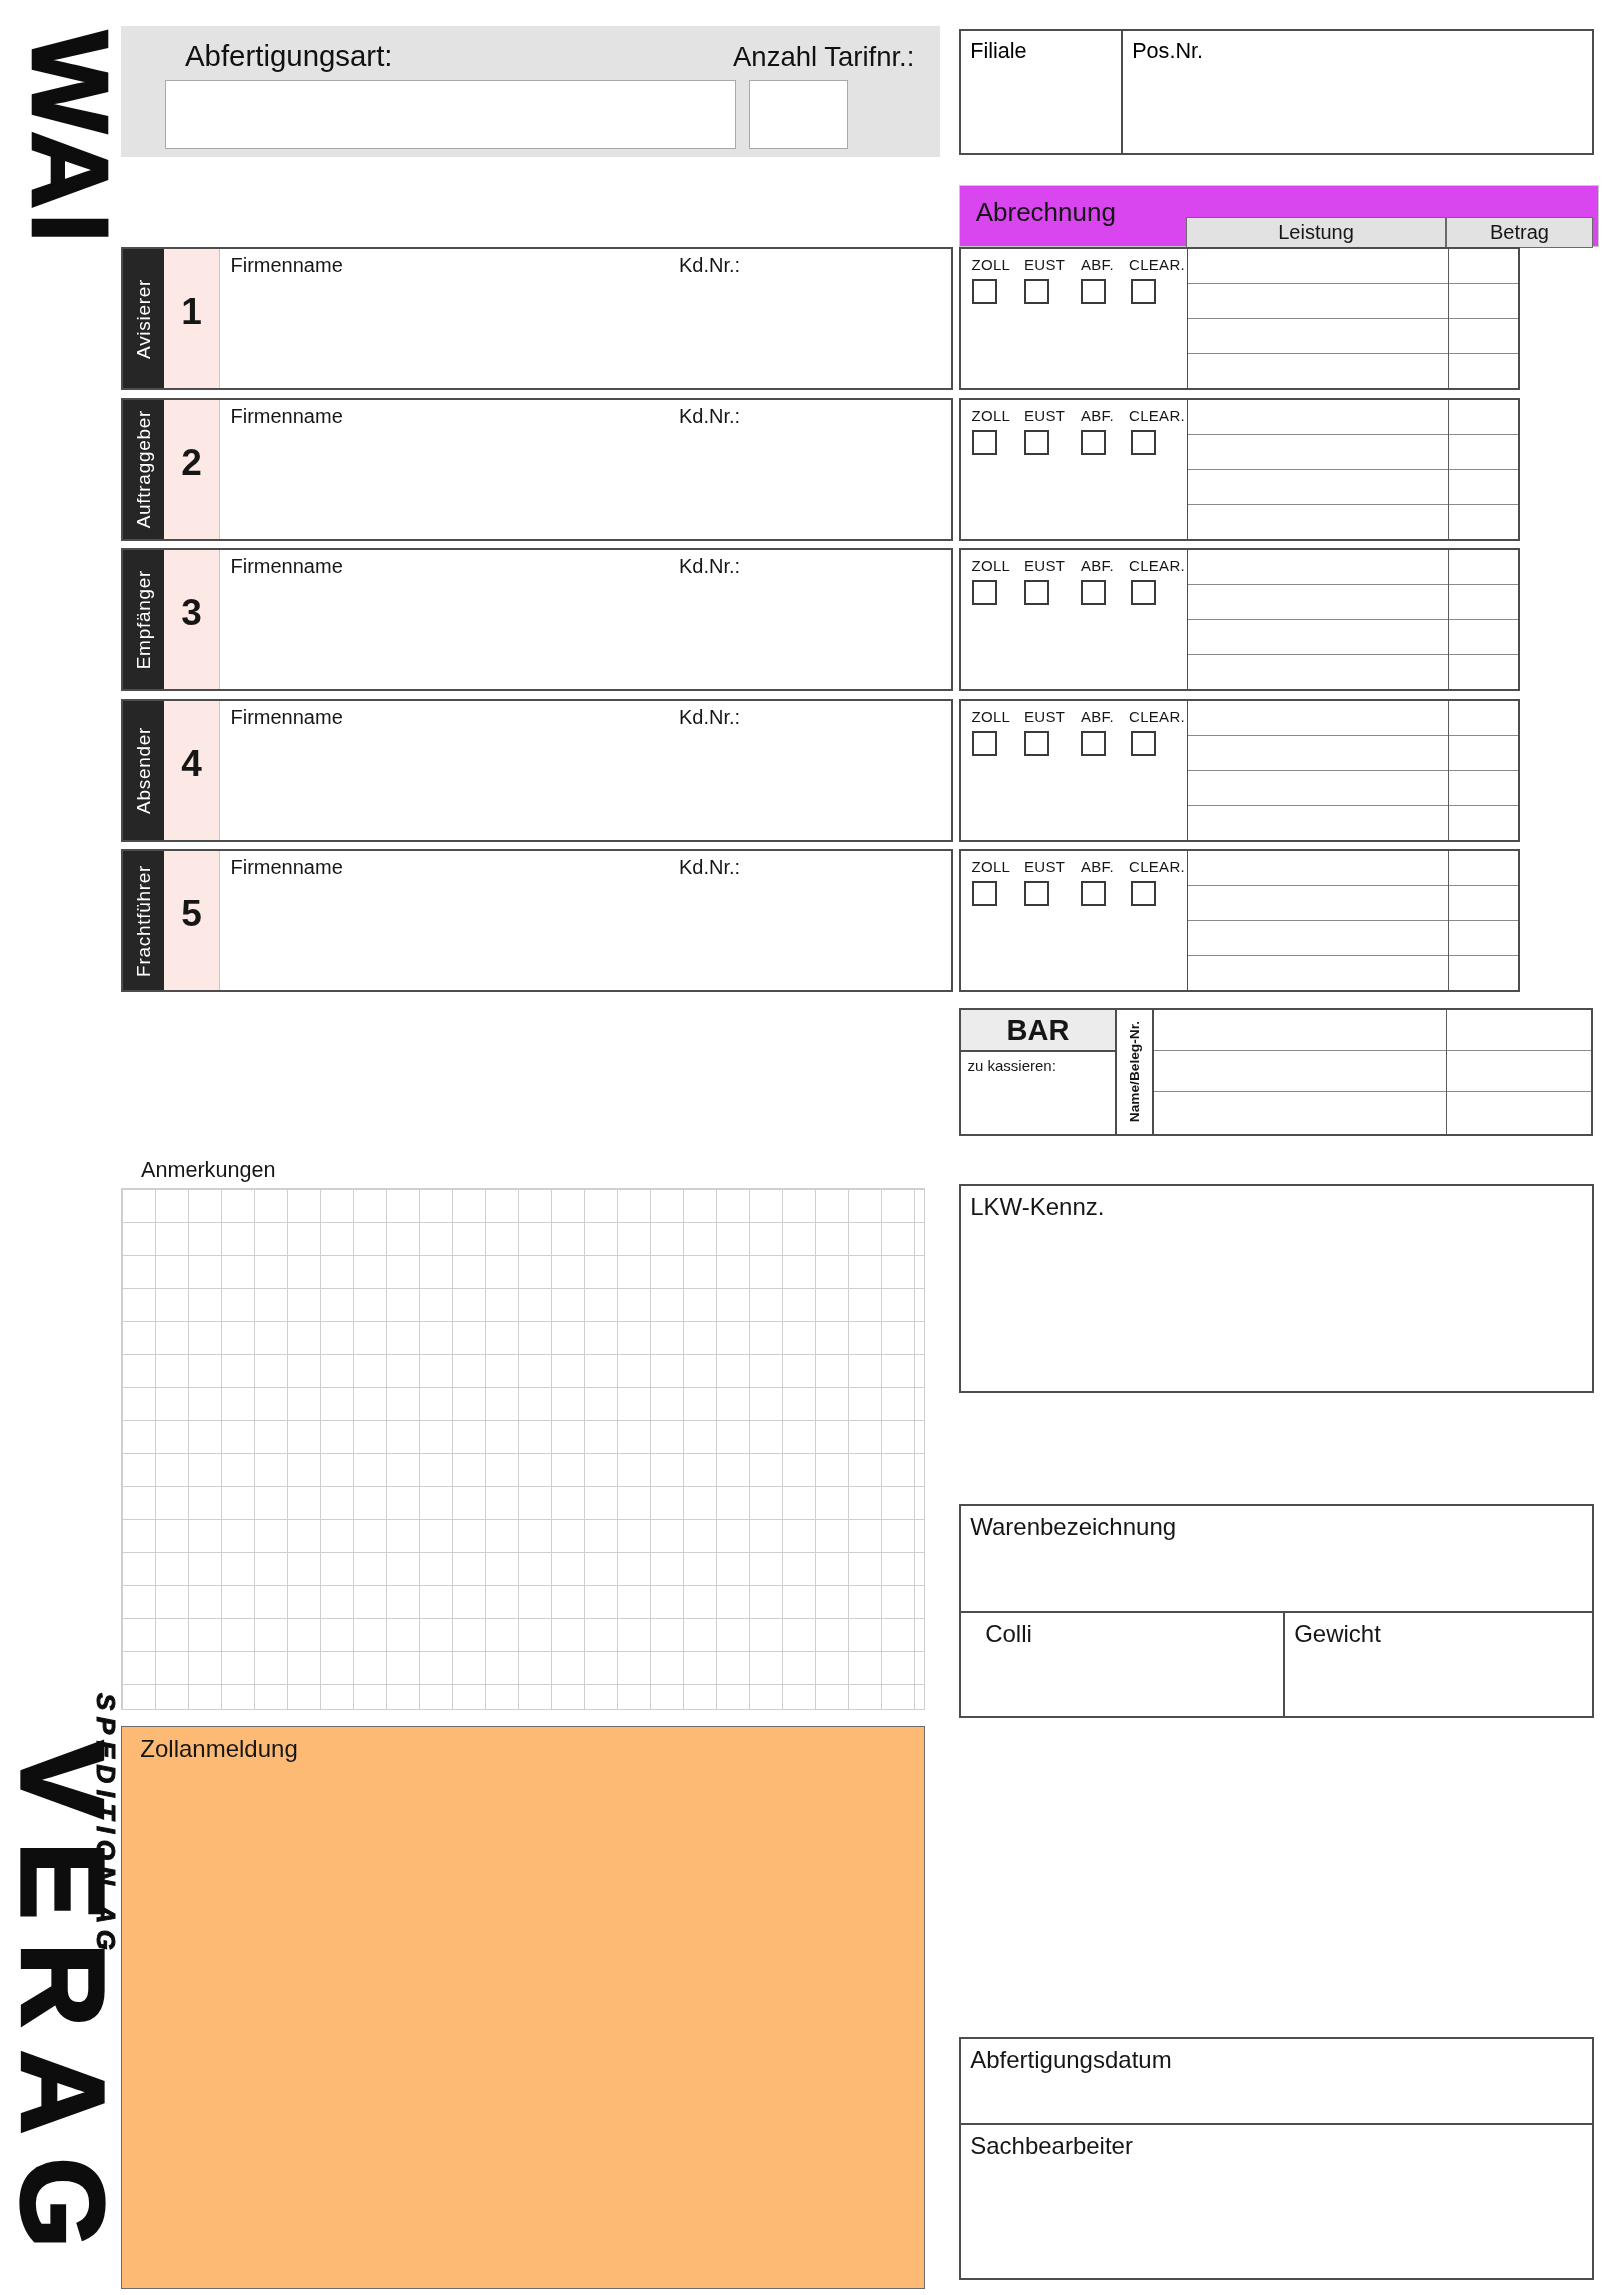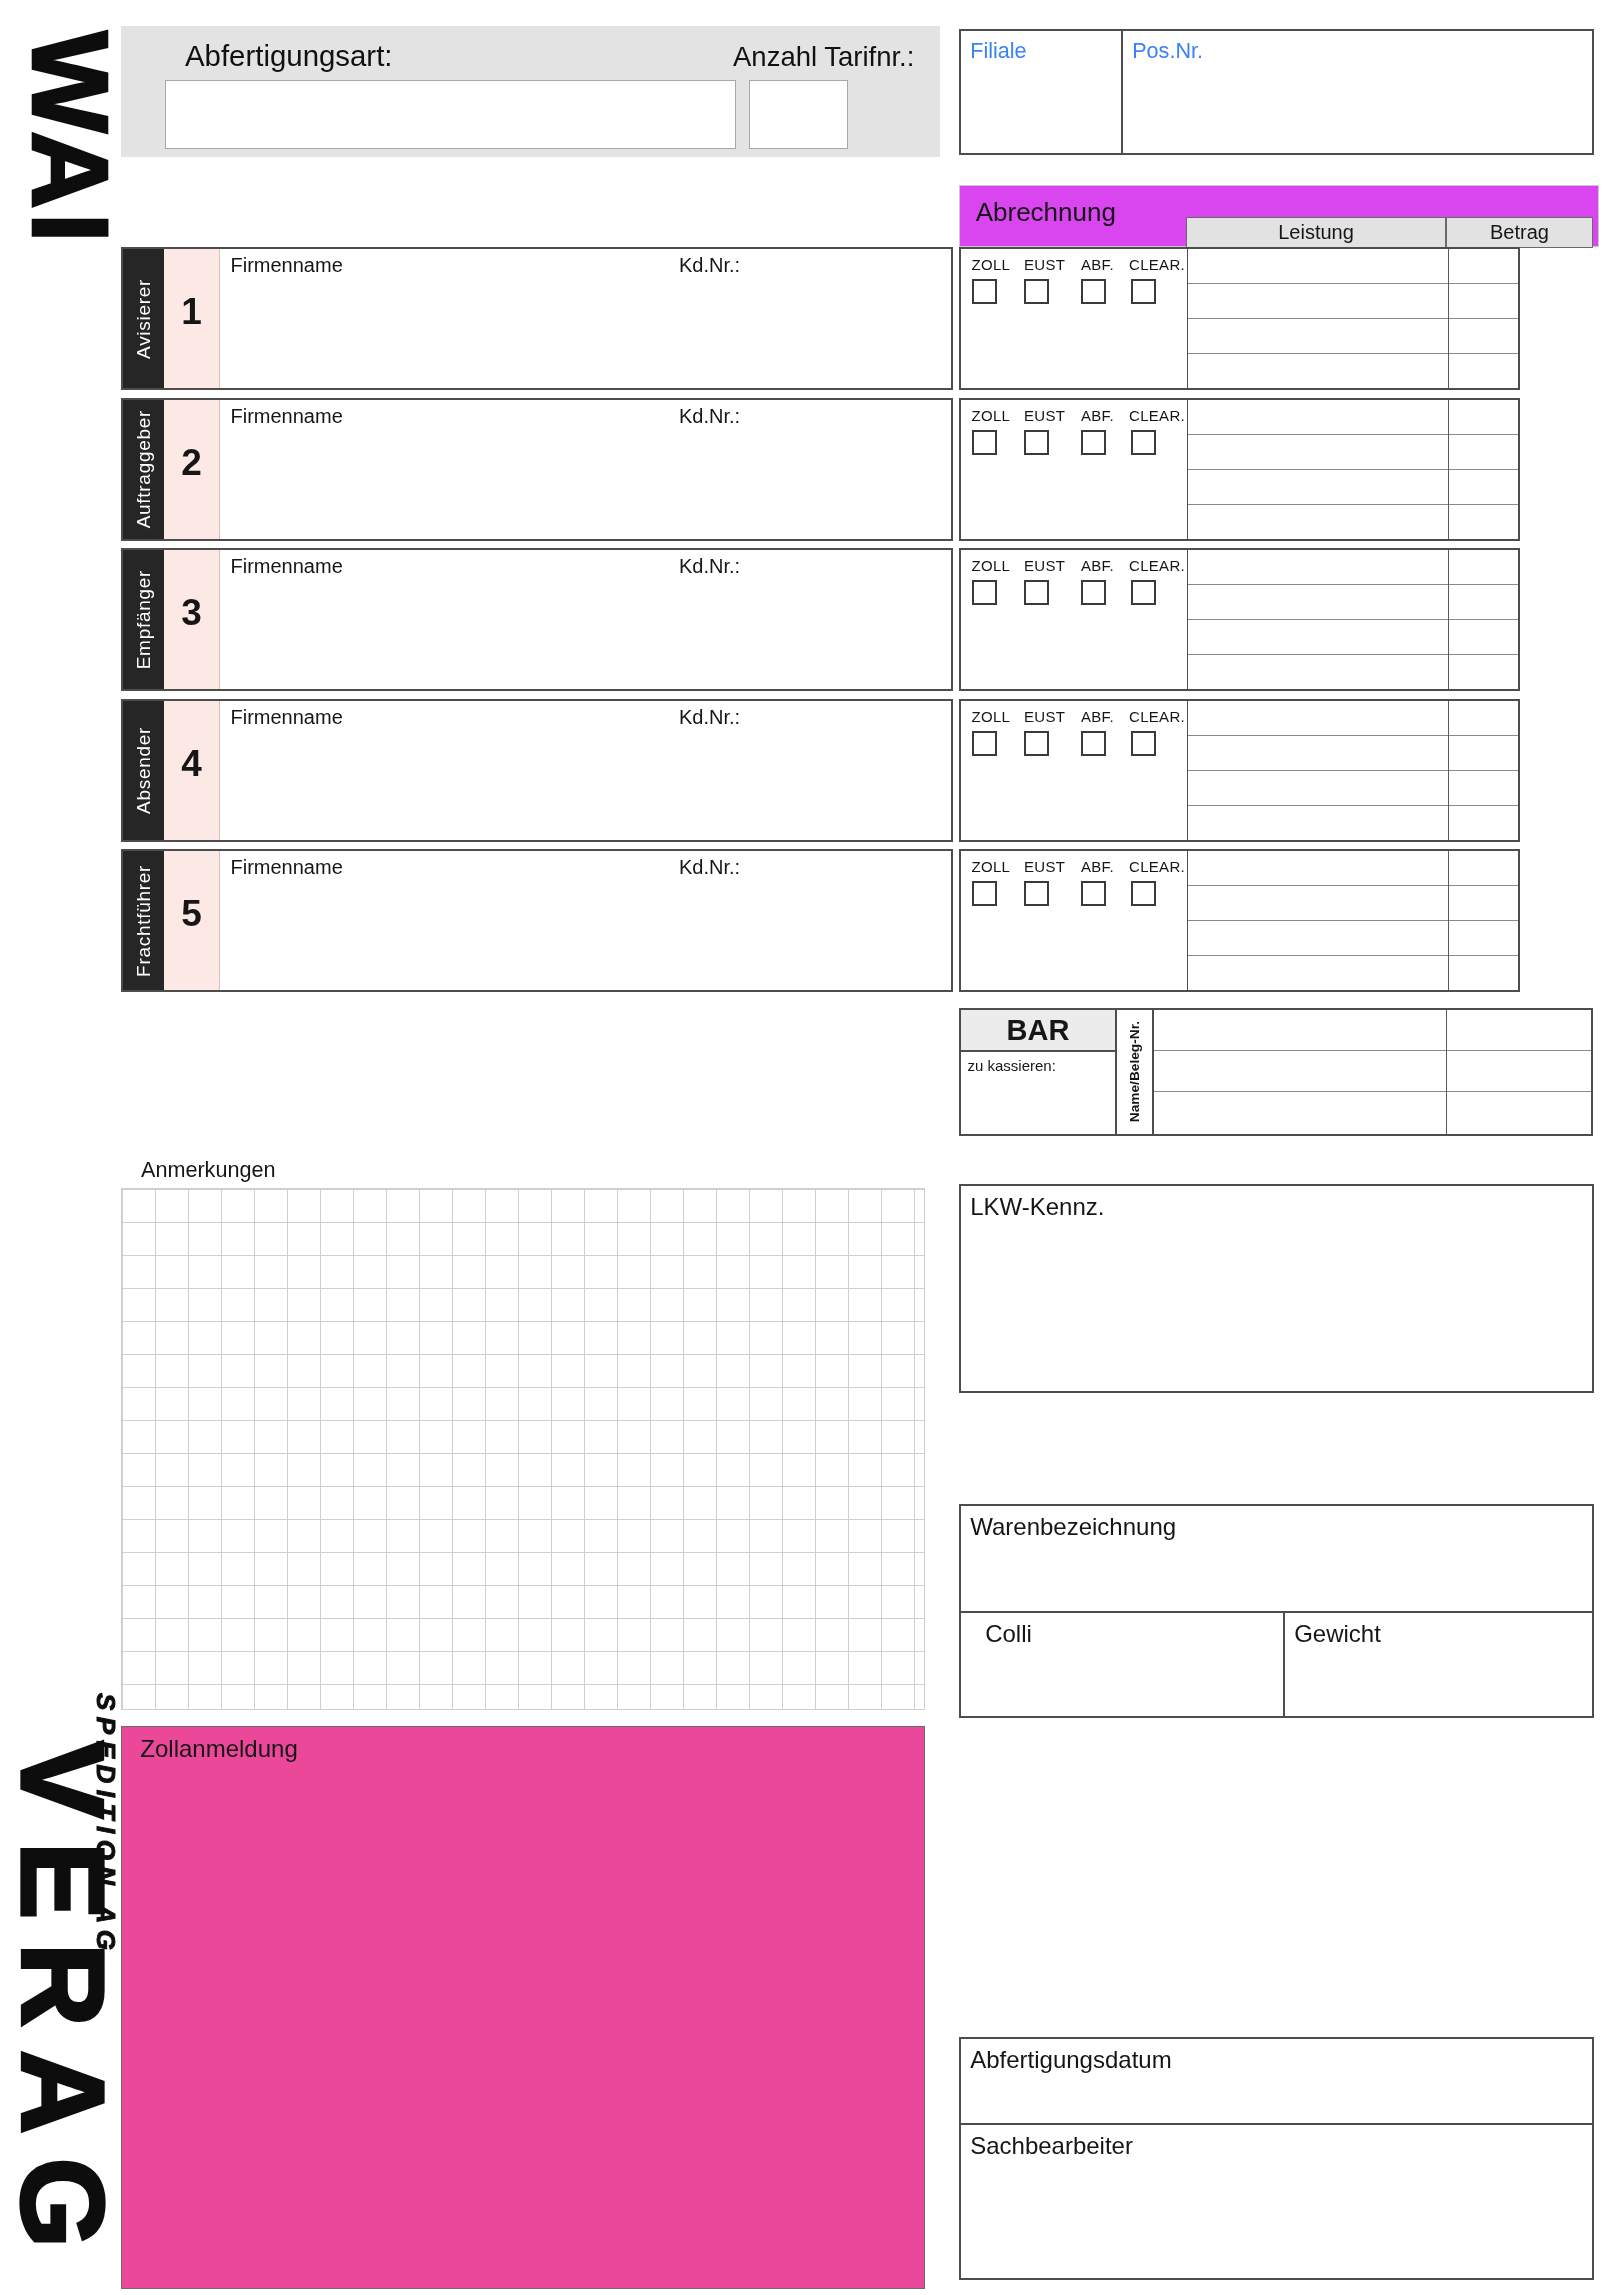--- a/index.html
+++ b/index.html
@@ -27,22 +27,22 @@
   .verag{ left: 3.9px;  top: 1741px; font-size: 116px; letter-spacing: 23.6px; -webkit-text-stroke: 3.3px #0d0d0d; }
   .sped { left: 93px; top: 1693px; font-size: 26px; font-style: italic; letter-spacing: 6.5px; -webkit-text-stroke: 1px #0d0d0d; }
 
   
   .topband { left: 121px; top: 26px; width: 819px; height: 131px; background: #e3e3e3; }
   .band-lbl { font-size: 29.4px; color: #111; }
   .white-input { background: #fff; border: 1.3px solid #a8a8a8; }
 
   
   .frame { border: 2px solid #4d4d4d; background: #fff; }
-  .thin-frame { border: 1.3px solid #6b6b6b; background: #ec4899; }
-  .small-lbl { font-size: 21.6px; color: #3b82f6; }
+  .thin-frame { border: 1.3px solid #6b6b6b; background: #fdba74; }
+  .small-lbl { font-size: 21.6px; color: #000000; }
   .vline { position: absolute; top: 0; bottom: 0; width: 2px; background: #4d4d4d; }
 
   
   .abr-band { left: 959px; top: 185px; width: 640px; height: 62px; background: #d946ef; border: 0.7px solid #c8c8c8; }
   .abr-title { position: absolute; left: 15.7px; top: 10.5px; font-size: 26px; }
   .colhead {
     position: absolute; background: #e2e2e2; border: 1.3px solid #6a6a6a;
     font-size: 20px; display: flex; align-items: center; justify-content: center;
   }
 

